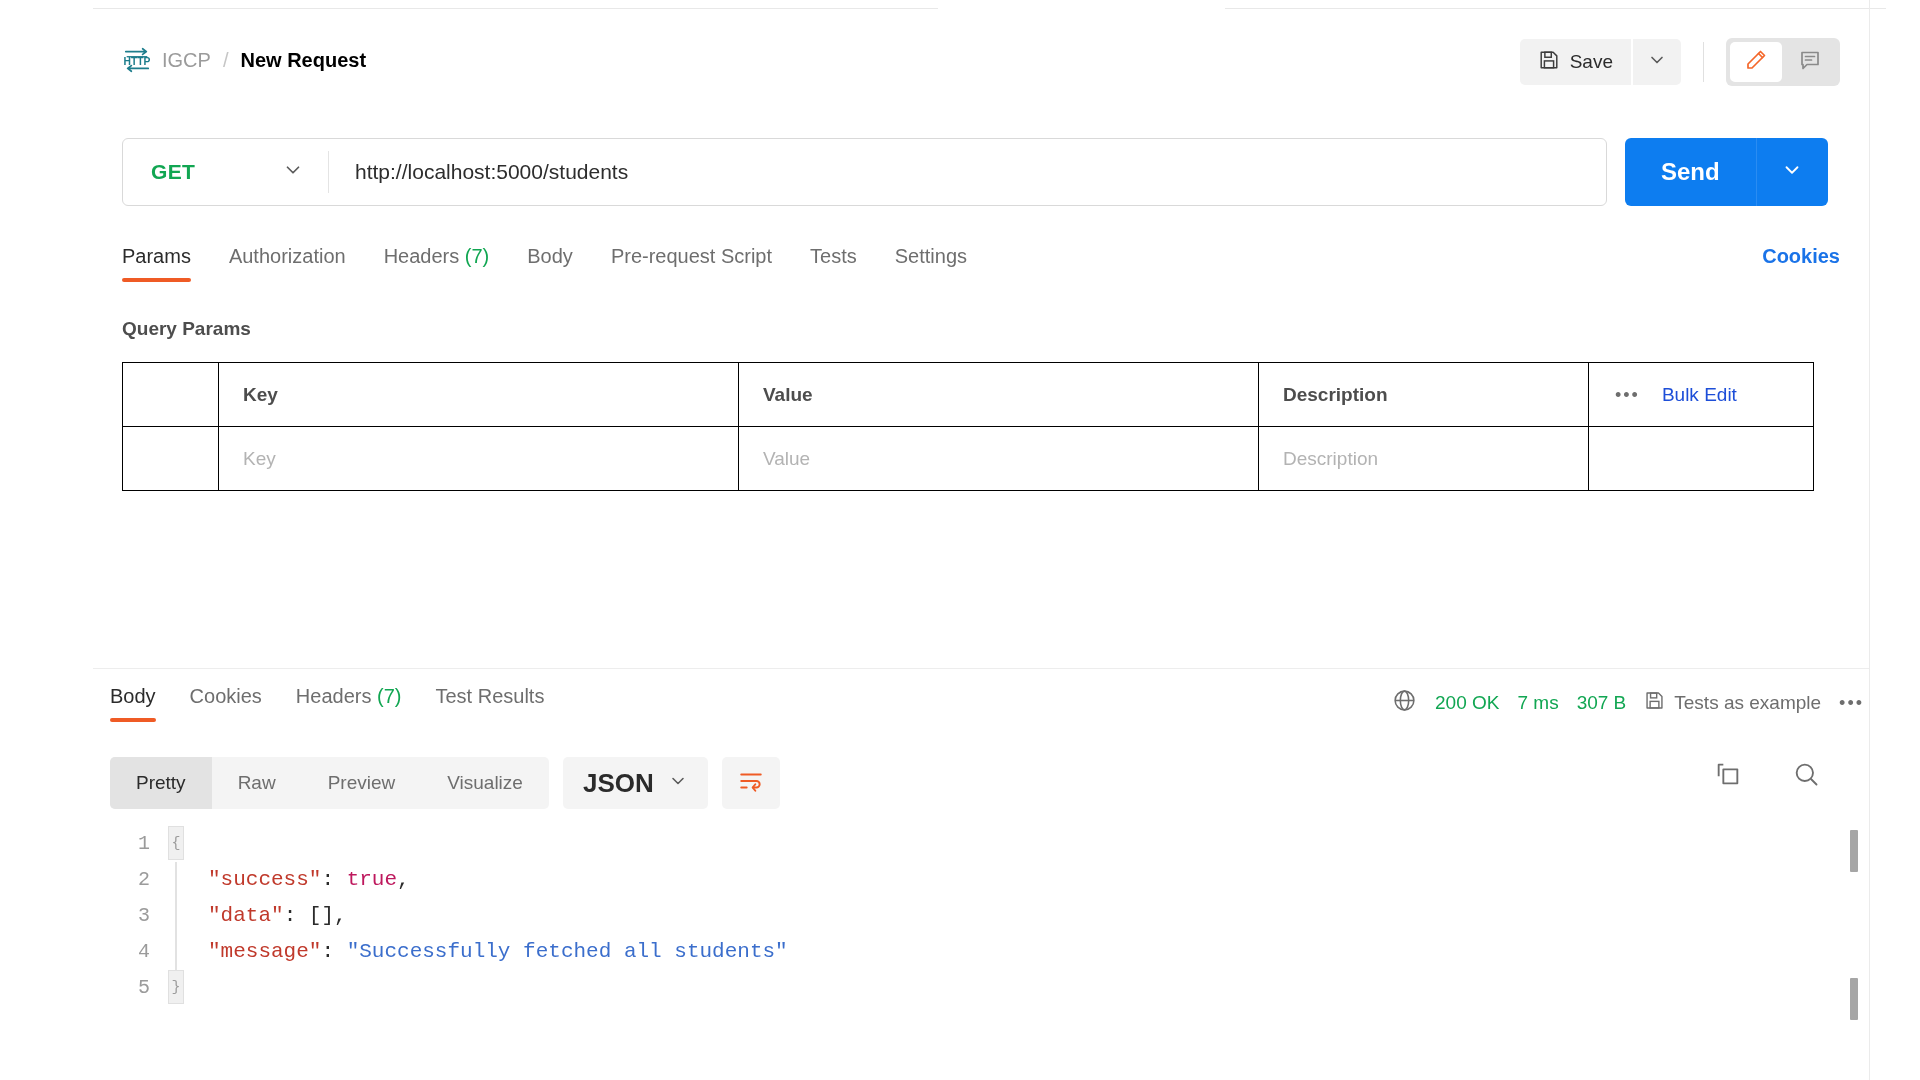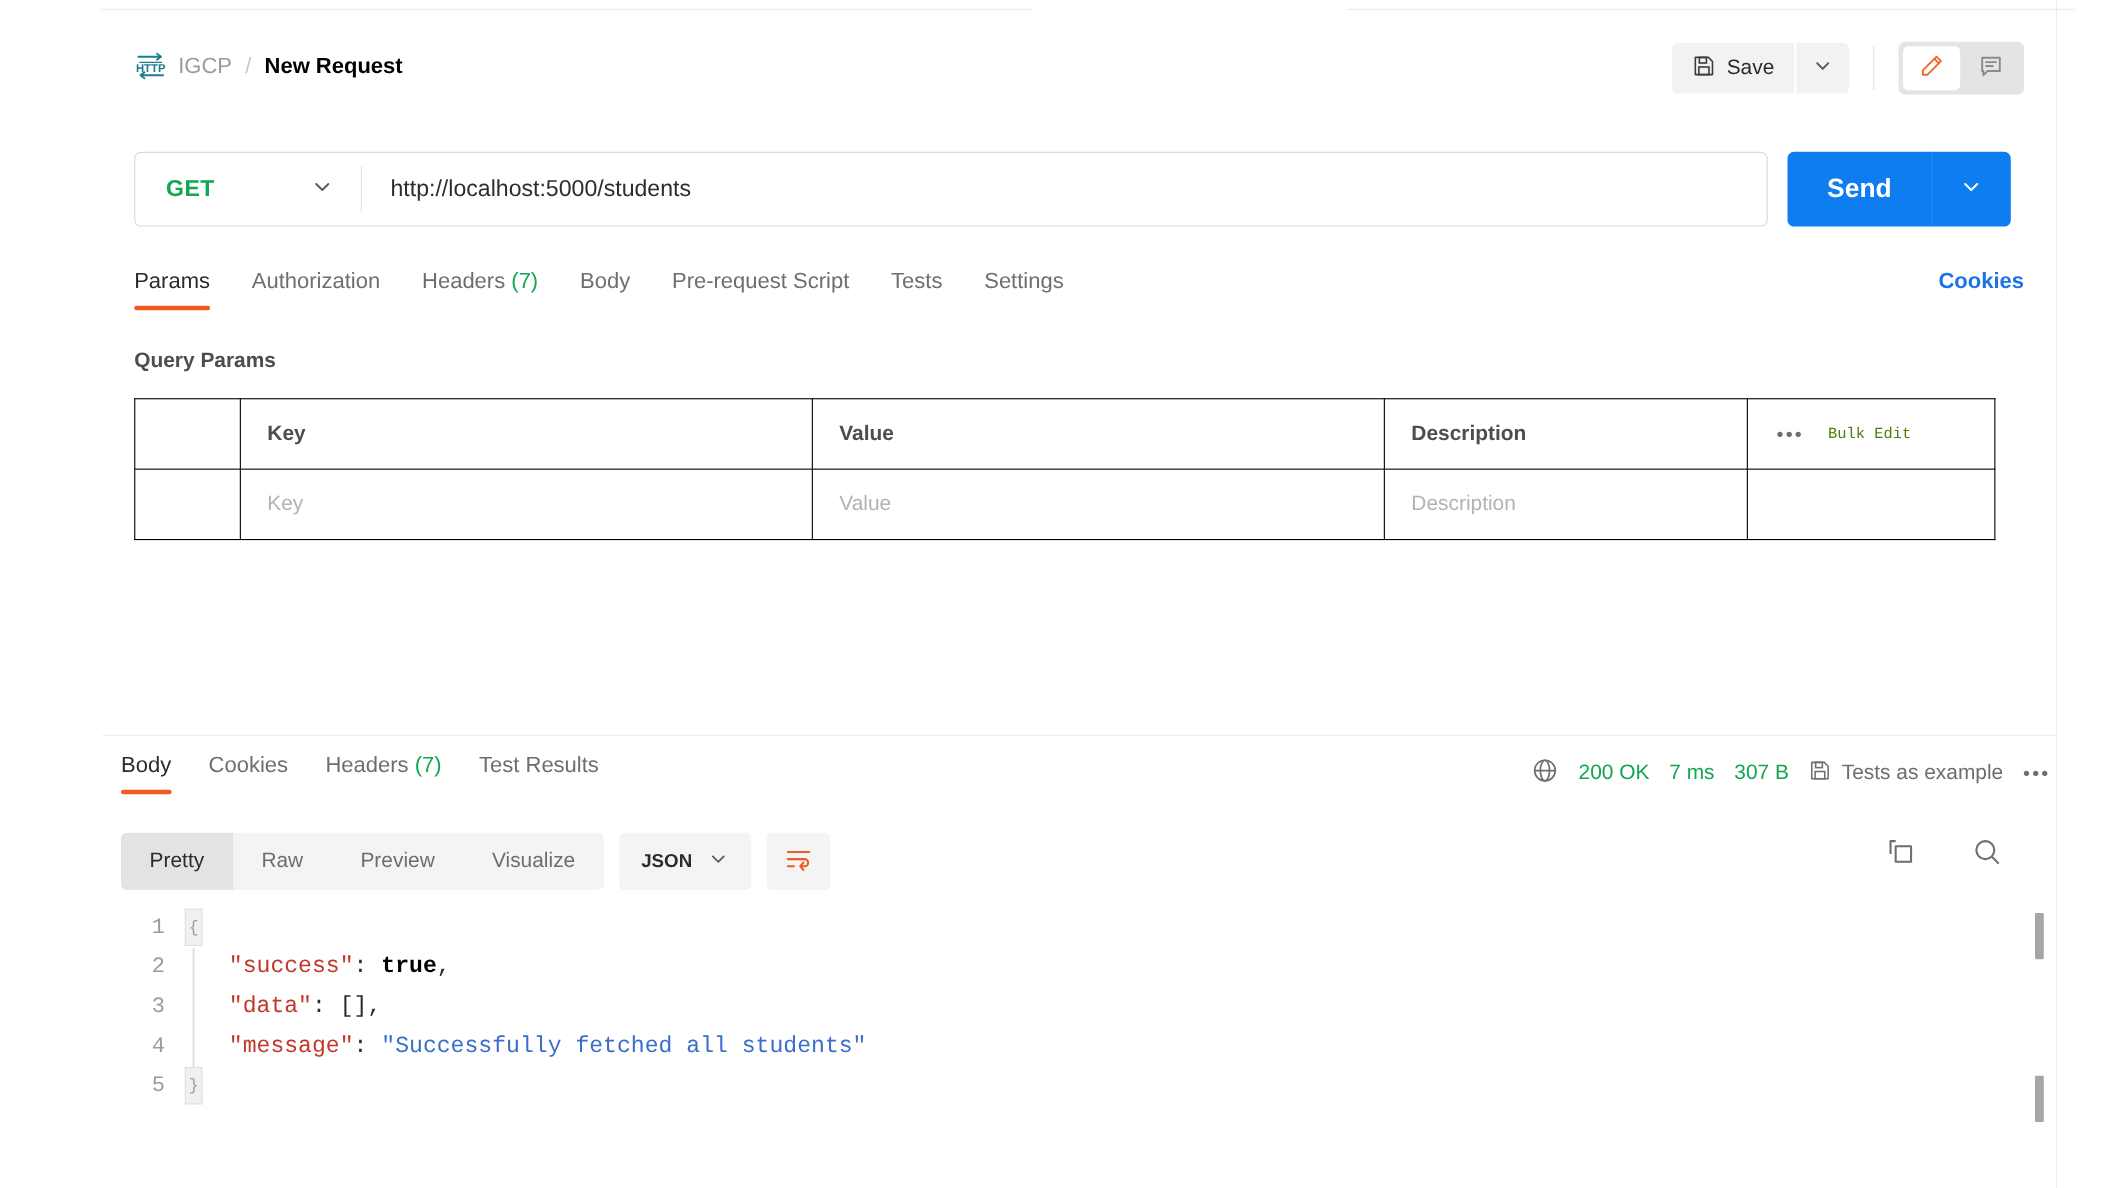--- a/index.html
+++ b/index.html
@@ -109,21 +109,21 @@
   .qp-table td { border:1px solid #000000; height:64px; vertical-align:middle; }
   .qp-table td.chk { width:96px; }
   .qp-table td.k { width:520px; padding-left:24px; }
   .qp-table td.v { width:520px; padding-left:24px; }
   .qp-table td.d { width:330px; padding-left:24px; }
   .qp-table td.x { padding-left:26px; }
   .th-lbl { font-size:19px; font-weight:700; color:#4d4d4d; }
   .ph-lbl { font-size:19px; color:#b3b3b3; }
   .bulk { display:flex; align-items:center; gap:22px; }
   .bulk .dots { letter-spacing:2px; color:#6e6e6e; font-size:18px; line-height:1; }
-  .bulk .bl { font-size:14px; color:#4d7c0f; cursor:pointer;font-family:Liberation Mono, monospace; }
+  .bulk .bl { font-size:19px; color:#1d4ed8; cursor:pointer; }
 
   
   .resp-div { position:absolute; left:93px; top:668px; width:1776px; height:1px; background:#ededed; }
 
   
   .resp-tabs { position:absolute; left:110px; top:685px; display:flex; gap:34px; align-items:flex-start; }
   .resp-status { position:absolute; right:56px; top:688px; display:flex; align-items:center; gap:18px; }
   .st-ok { font-size:19px; color:#11a652; }
   .st-txt { font-size:19px; color:#6e6e6e; }
   .st-save { display:flex; align-items:center; gap:9px; cursor:pointer; }
@@ -131,21 +131,21 @@
 
   
   .body-bar { position:absolute; left:110px; top:757px; display:flex; align-items:center; gap:14px; }
   .seg { display:flex; background:#f4f4f4; border-radius:5px; overflow:hidden; }
   .seg-btn { padding:16px 26px; height:52px; display:flex; align-items:center; font-size:19px; color:#6e6e6e; cursor:pointer; }
   .seg-btn.active { background:#e3e3e3; color:#2b2b2b; }
   .fmt {
     display:flex; align-items:center; gap:14px; background:#f4f4f4; border-radius:5px;
     padding:0 20px; height:52px; cursor:pointer;
   }
-  .fmt .lbl { font-size:17px; font-weight:700; color:#2b2b2b; }
+  .fmt .lbl { font-size:26px; font-weight:700; color:#2b2b2b; }
   .wrap-btn {
     width:58px; height:52px; background:#f4f4f4; border-radius:5px;
     display:flex; align-items:center; justify-content:center; cursor:pointer;
   }
   .body-icons { position:absolute; right:100px; top:760px; display:flex; align-items:center; gap:50px; }
   .ico-btn { cursor:pointer; display:flex; align-items:center; justify-content:center; }
 
   
   .code {
     position:absolute; left:110px; top:826px; width:1710px; height:250px;
@@ -158,21 +158,21 @@
     border:1px solid #e0e0e0; line-height:34px; height:34px; font-size:15px;
     margin-right:0;
   }
   .gutter-line { width:16px; height:36px; position:relative; }
   .gutter-line:before {
     content:""; position:absolute; left:7px; top:0; width:2px; height:36px; background:#e2e2e2;
   }
   .code-txt { padding-left:24px; white-space:pre; }
   .k-key { color:#c0392b; }
   .k-str { color:#3b6ecc; }
-  .k-bool { color:#000000; font-weight:700; }
+  .k-bool { color:#be185d; font-weight:400; }
   .k-punct { color:#2b2b2b; }
 
   .code-scroll { position:absolute; right:62px; top:826px; width:8px; height:250px; }
   .sb-mark { position:absolute; left:0; width:8px; background:#a6a6a6; border-radius:1px; }
 </style>
 </head>
 <body>
 
 <div class="page">
 

